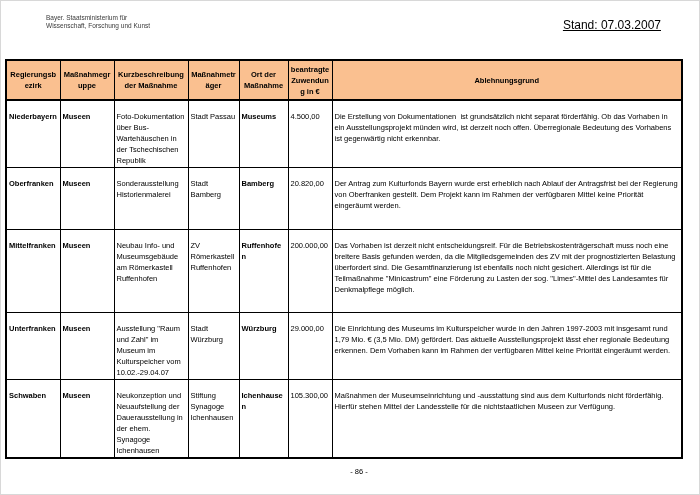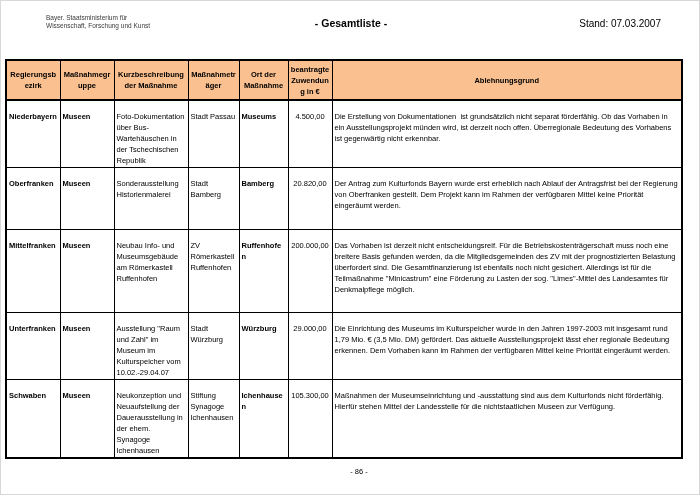--- a/index.html
+++ b/index.html
@@ -21,21 +21,21 @@
     text-align: center;
   }
   .doc-title {
     font-size: 12.5px; font-weight: bold; text-decoration: underline;
     white-space: pre;
   }
   .doc-subtitle {
     font-size: 10.5px; font-weight: bold; margin-top: 2px;
   }
   .stand {
-    position: absolute; right: 38px; top: 17px; font-size: 10px;
+    position: absolute; right: 38px; top: 17px; font-size: 12px; text-decoration: underline;
   }
   table.main {
     position: absolute; left: 4px; top: 58px;
     width: 678px;
     border-collapse: collapse;
     table-layout: fixed;
     border: 2px solid #000;
     font-size: 7.5px; line-height: 11px;
   }
   table.main th, table.main td {
@@ -49,41 +49,40 @@
   table.main th {
     background: #FAC090;
     font-weight: bold;
     text-align: center;
     vertical-align: middle;
     height: 40px;
     border-bottom: 2px solid #000;
     padding: 2px;
   }
   td.b { font-weight: bold; }
-  td.num { text-align: center; padding-right: 3px; }
+  td.num { text-align: left; padding-right: 3px; }
   tr.r1 td { height: 63px; }
   tr.r2 td { height: 62px; }
   tr.r3 td { height: 83px; }
   tr.r4 td { height: 61px; }
   tr.r5 td { height: 64px; }
   .page-number {
     position: absolute; left: 8px; top: 466px; width: 700px;
     text-align: center; font-size: 7.5px;
   }
 </style>
 </head>
 <body>
 
 <div class="ministry">
   <div>Bayer. Staatsministerium für</div>
   <div>Wissenschaft, Forschung und Kunst</div>
 </div>
 
 <div class="title-block">
-  <div class="doc-subtitle">- Gesamtliste -</div>
 </div>
 
 <div class="stand">Stand: 07.03.2007</div>
 
 <table class="main">
   <colgroup>
     <col style="width:54px">
       <col style="width:54px">
       <col style="width:74px">
     <col style="width:51px">

